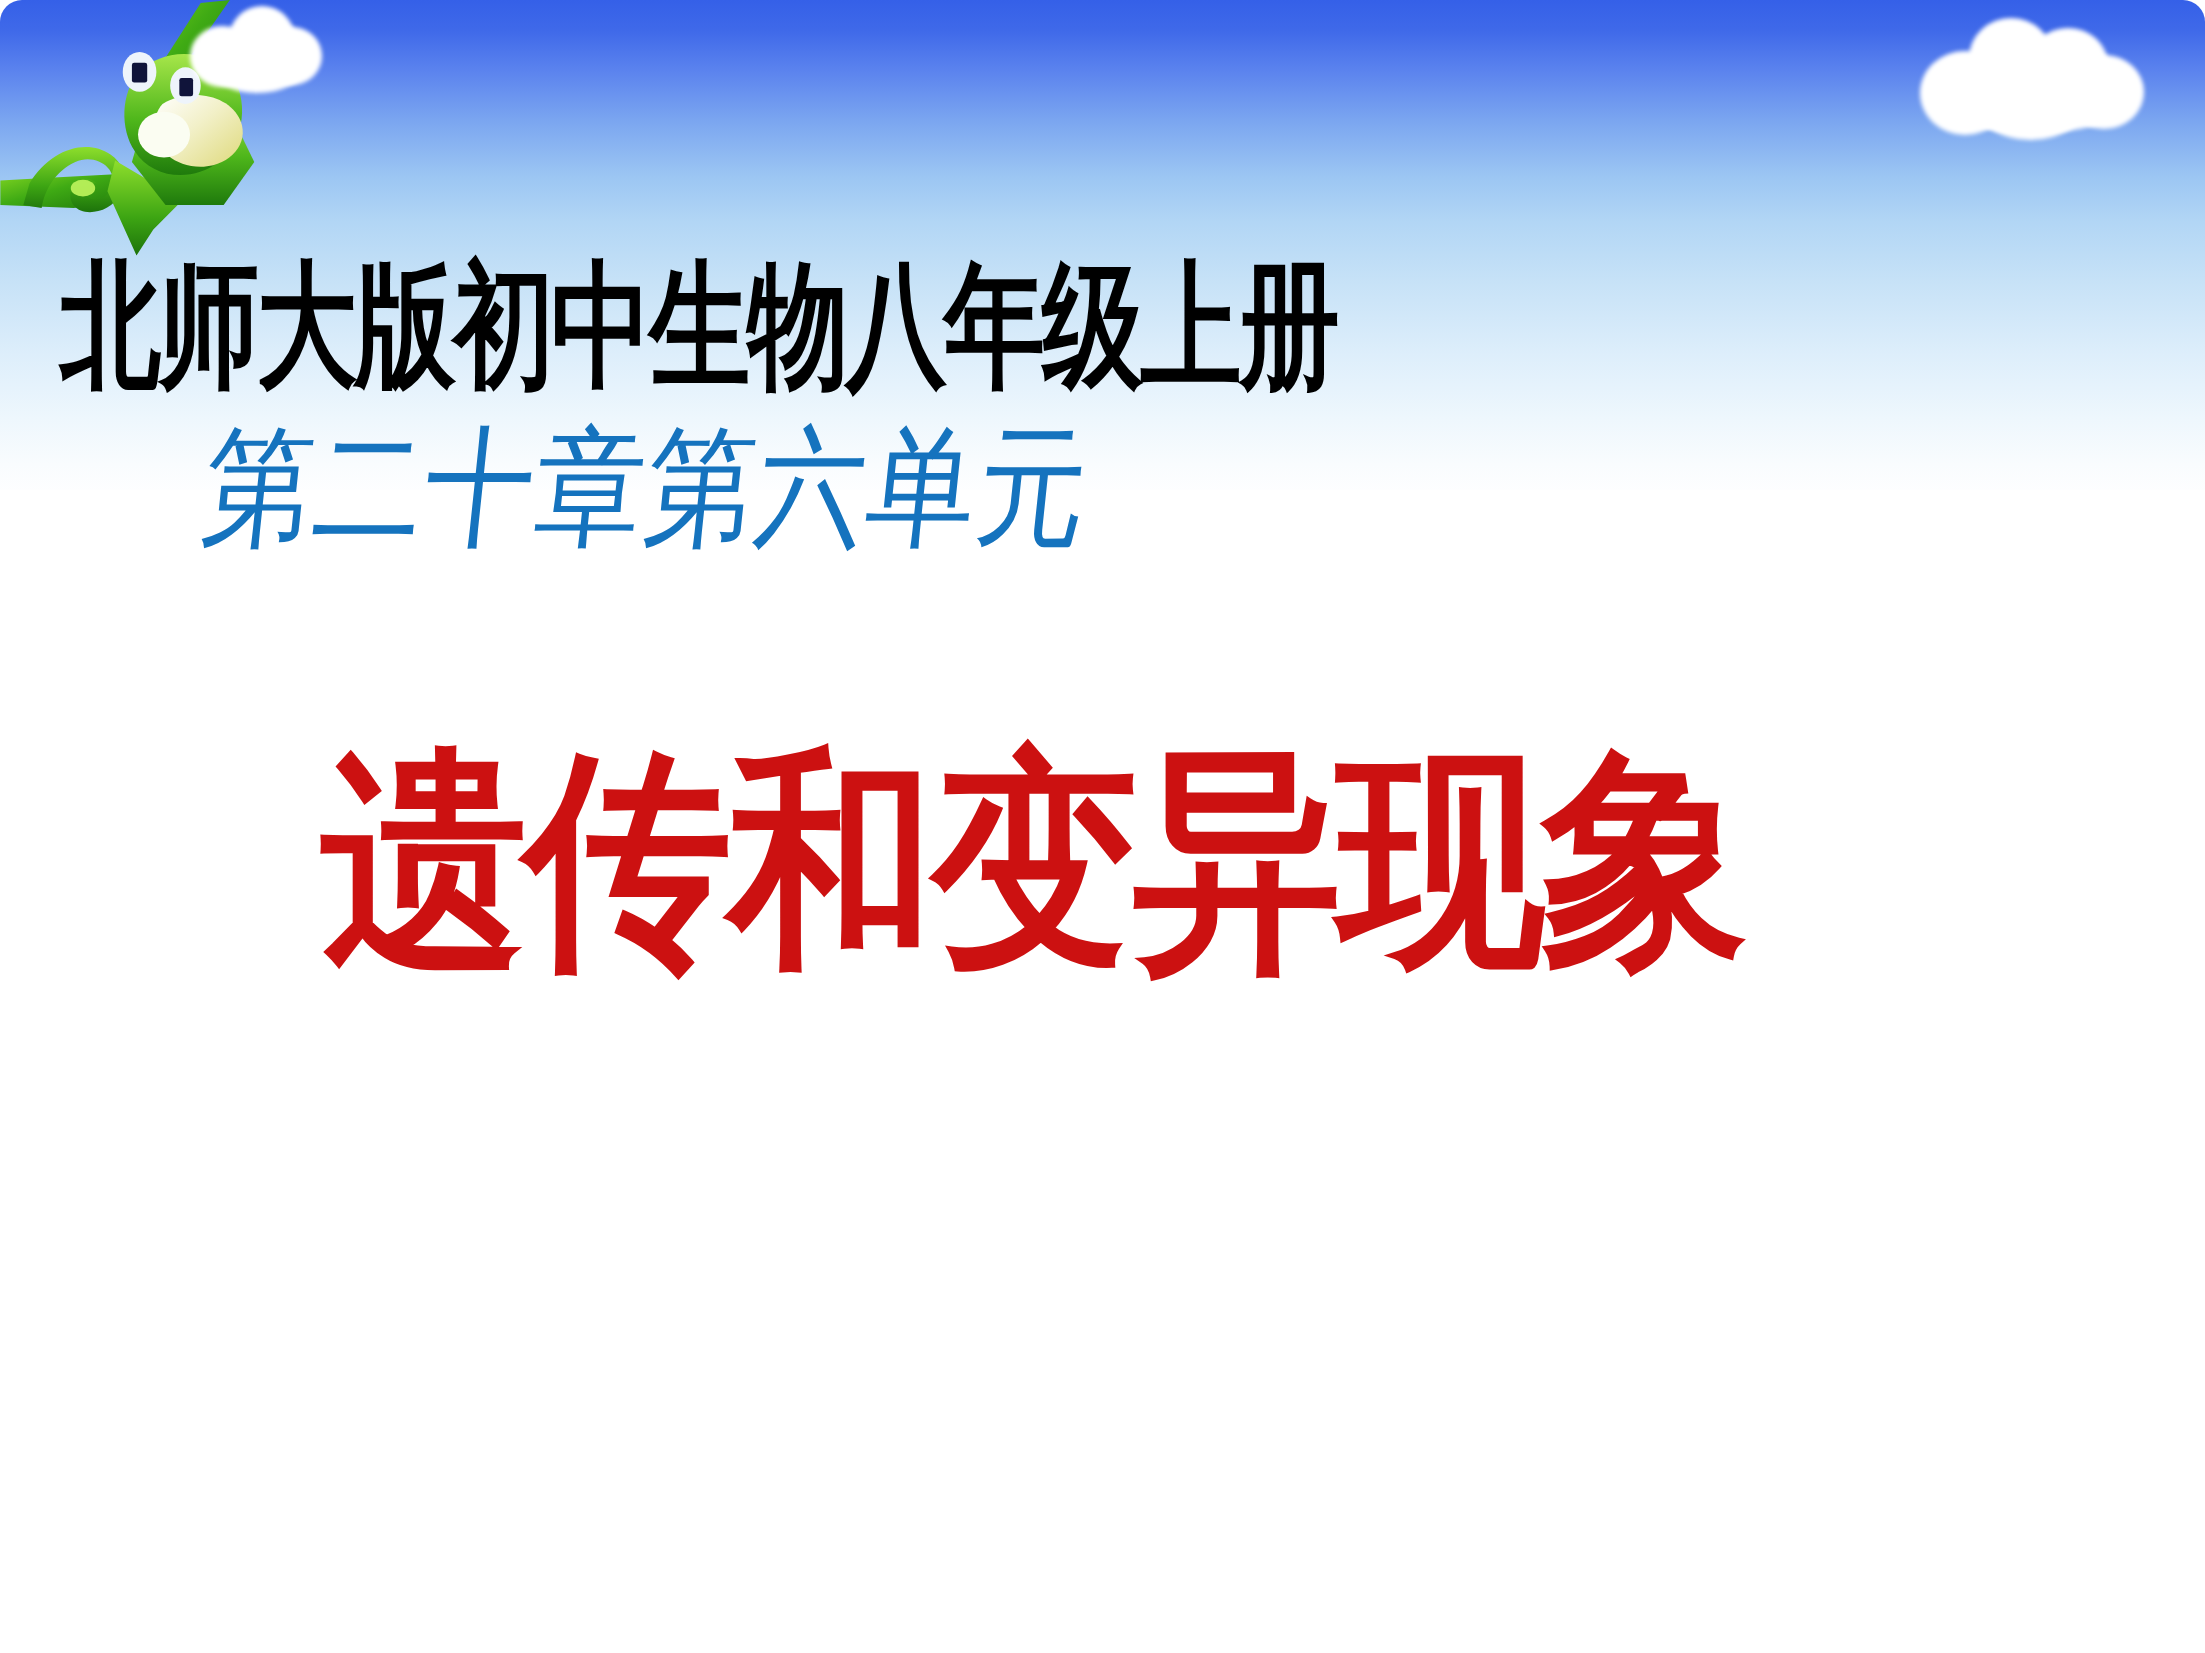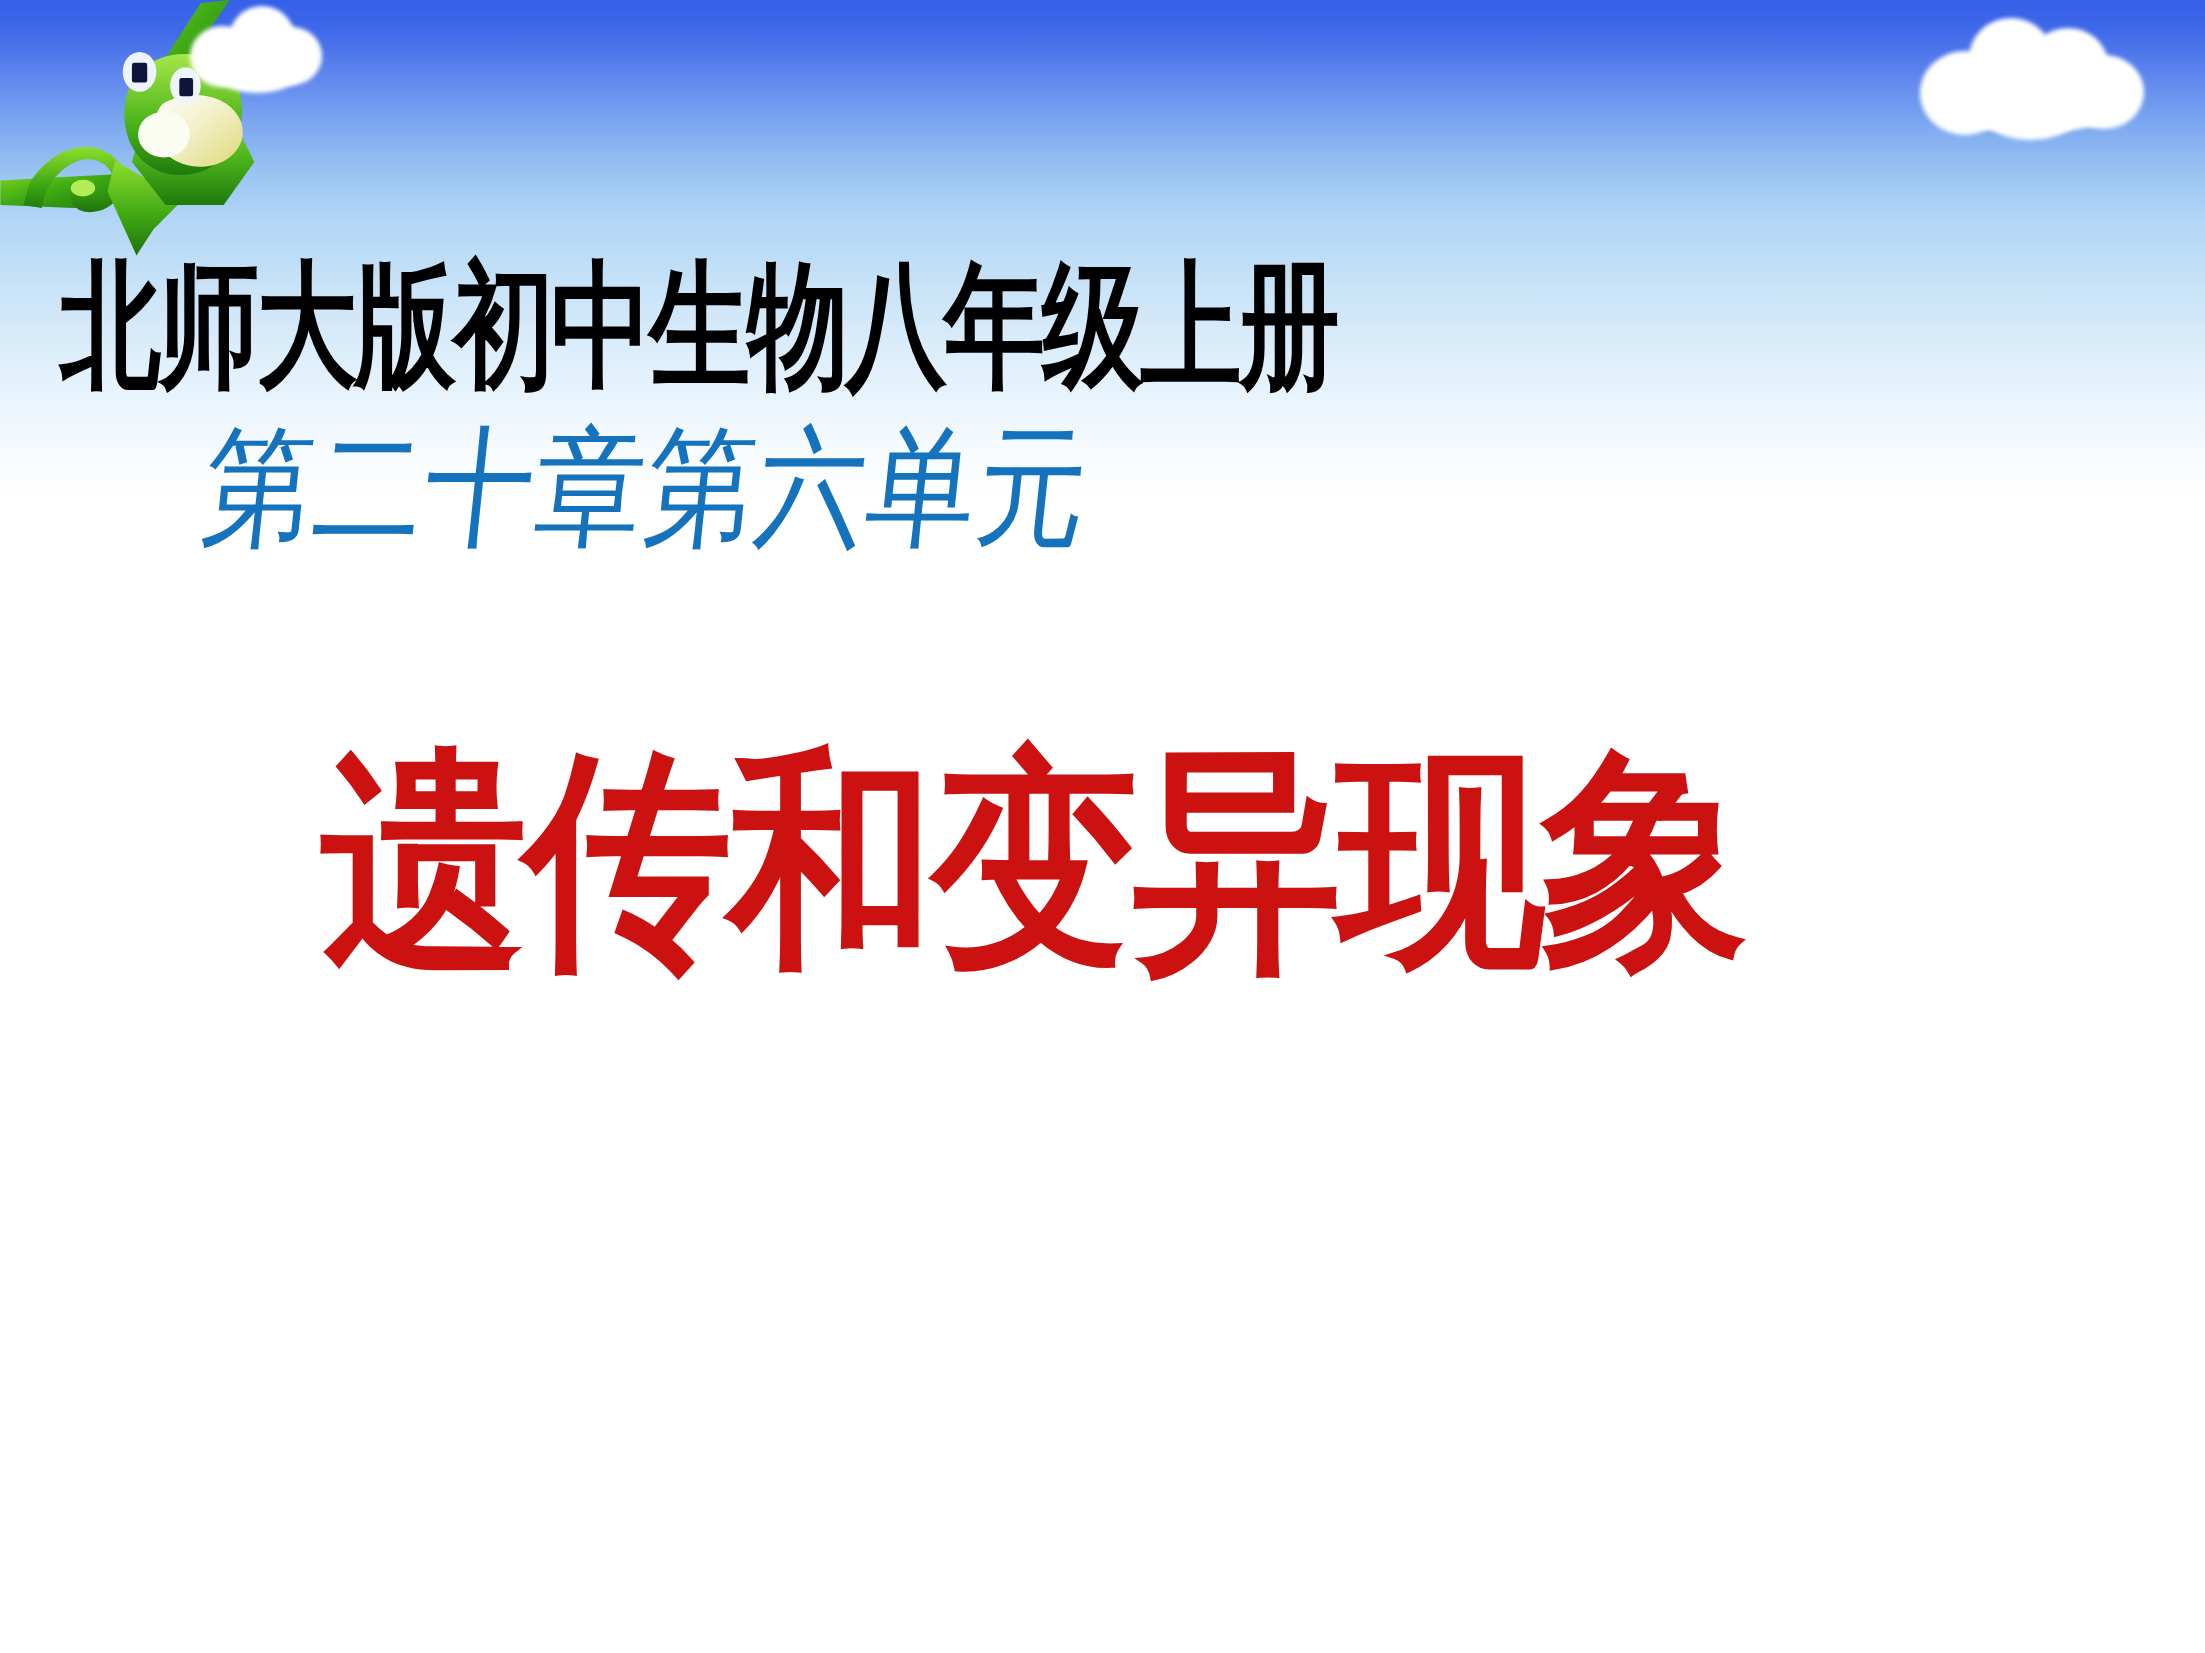--- a/index.html
+++ b/index.html
@@ -11,20 +11,21 @@
   body {
     font-family: "Liberation Sans", "DejaVu Sans", sans-serif;
   }
 
   #slide {
     position: relative;
     width: 2205px;
     height: 1654px;
     overflow: hidden;
     background: #ffffff;
+    border-radius: 22px;
   }
 
   
   #sky {
     position: absolute;
     left: 0; top: 0;
     width: 2205px;
     height: 505px;
     background: linear-gradient(to bottom,
         #3560e8 0%,

